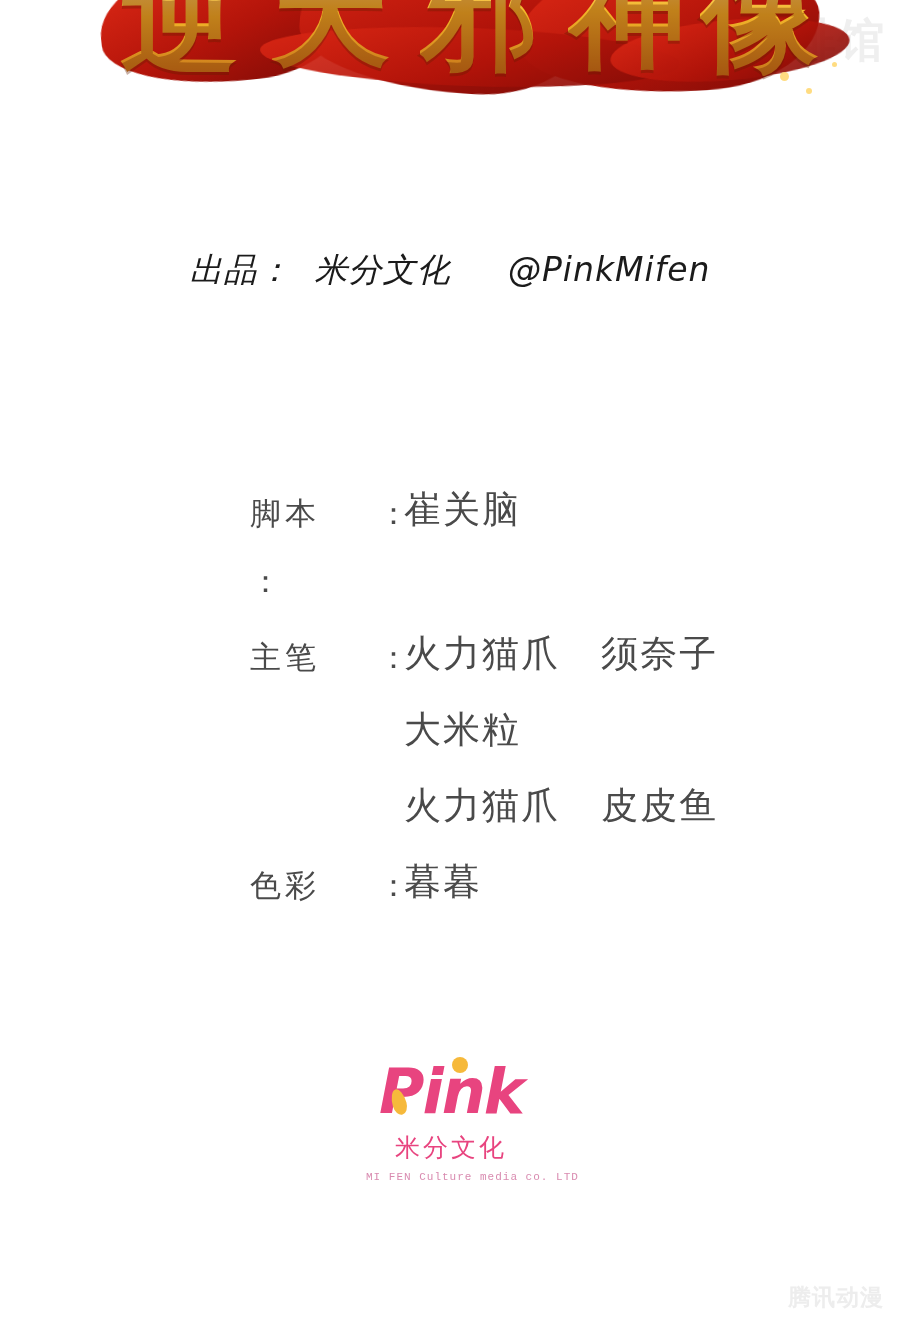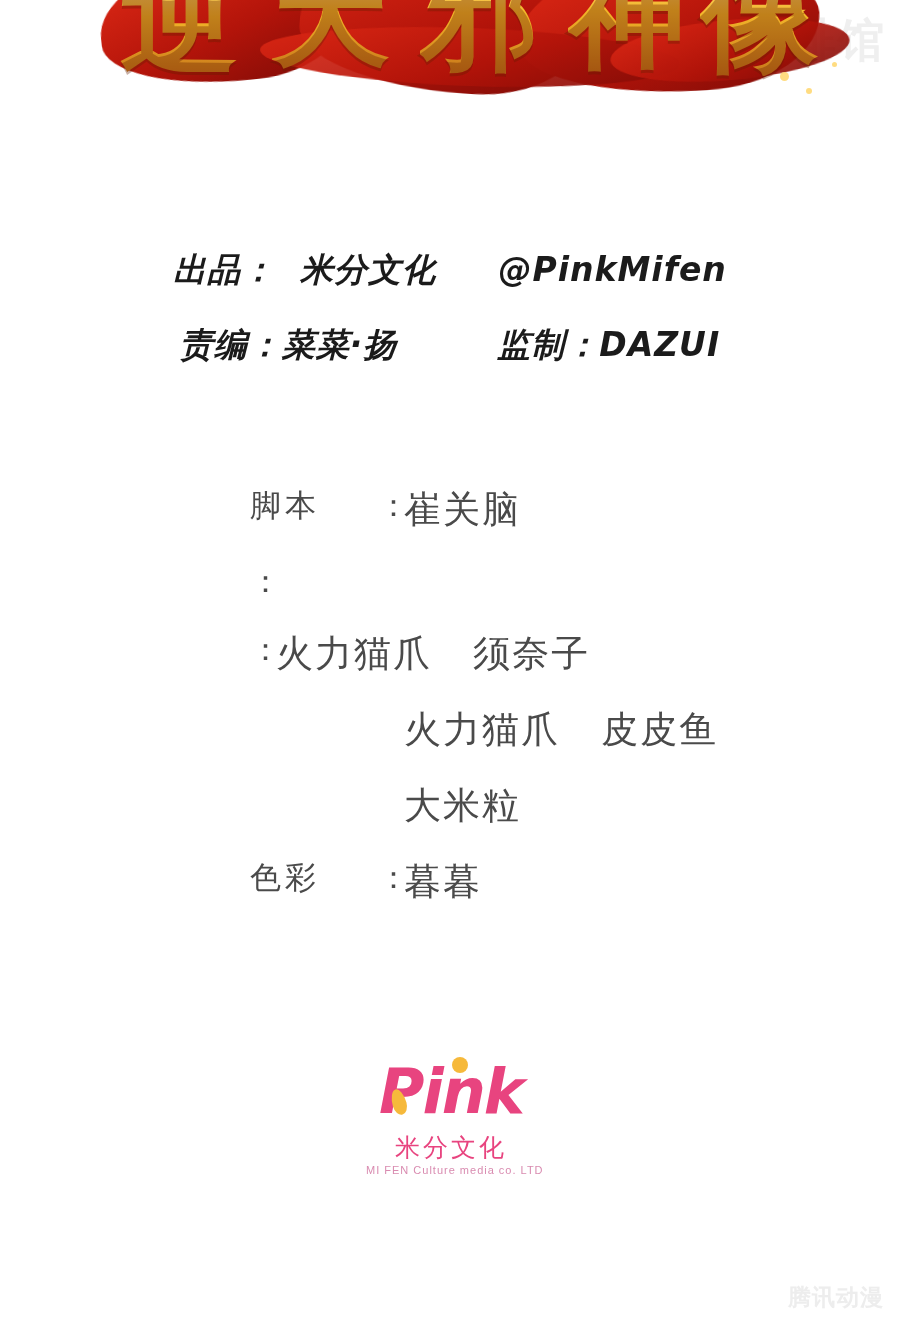--- a/index.html
+++ b/index.html
@@ -85,39 +85,39 @@
   
   .credits-top {
     position: absolute;
     left: 0;
     top: 248px;
     width: 900px;
     text-align: center;
   }
   .credits-top .line {
     font-size: 33px;
-    font-weight: bold;
+    font-weight: normal;
     font-style: italic;
     color: #1b1b1b;
     letter-spacing: 1px;
     margin-bottom: 30px;
     white-space: pre;
     font-family: "DejaVu Sans", sans-serif;
   }
 
   
   .staff {
     position: absolute;
     left: 250px;
     top: 485px;
     width: 560px;
   }
   .staff-row {
     display: flex;
-    align-items: flex-start;
+    align-items: flex-end;
     margin-bottom: 26px;
   }
   .staff-label {
     width: 128px;
     font-size: 31px;
     color: #4a4a4a;
     letter-spacing: 4px;
     white-space: nowrap;
     font-family: "DejaVu Sans", sans-serif;
   }
@@ -178,25 +178,26 @@
     transform: rotate(-16deg);
   }
   .logo-cn {
     margin-top: 2px;
     font-size: 25px;
     color: #e8447f;
     letter-spacing: 3px;
     font-family: "DejaVu Sans", sans-serif;
   }
   .logo-en {
+    margin-top: 7px;
     font-size: 11px;
     color: #d98bb0;
     letter-spacing: 1px;
     white-space: nowrap;
-    font-family: Liberation Sans, sans-serif;
+    font-family: Liberation Mono, monospace;
   }
 
   
   .watermark-bottom {
     position: absolute;
     right: 16px;
     bottom: 14px;
     font-size: 23px;
     font-weight: bold;
     color: #ededed;
@@ -222,45 +223,45 @@
     <div class="glyph g4">神</div>
     <div class="glyph g5">像</div>
     <div class="spark s1"></div>
     <div class="spark s2"></div>
     <div class="spark s3"></div>
   </div>
 </div>
 
 <div class="credits-top">
   <div class="line">出品：  米分文化     @PinkMifen</div>
-  <div class="line">责编：菜菜·扬        监制：DAZUI</div>
 </div>
 
 <div class="staff">
   <div class="staff-row">
     <span class="staff-label">脚本</span>
     <span class="staff-colon">：</span>
     <span class="staff-value">崔关脑</span>
   </div>
   <div class="staff-row">
     <span class="staff-colon">：</span>
   </div>
   <div class="staff-row">
+    <span class="staff-label">主笔</span>
     <span class="staff-colon">：</span>
     <span class="staff-value">火力猫爪   须奈子</span>
+  </div>
+  <div class="staff-row cont">
+    <span class="staff-label"></span>
+    <span class="staff-colon"></span>
+    <span class="staff-value">大米粒</span>
   </div>
   <div class="staff-row cont">
     <span class="staff-label"></span>
     <span class="staff-colon"></span>
     <span class="staff-value">火力猫爪   皮皮鱼</span>
-  </div>
-  <div class="staff-row cont">
-    <span class="staff-label"></span>
-    <span class="staff-colon"></span>
-    <span class="staff-value">大米粒</span>
   </div>
   <div class="staff-row">
     <span class="staff-label">色彩</span>
     <span class="staff-colon">：</span>
     <span class="staff-value">暮暮</span>
   </div>
 </div>
 
 <div class="logo">
   <div class="logo-mark">

